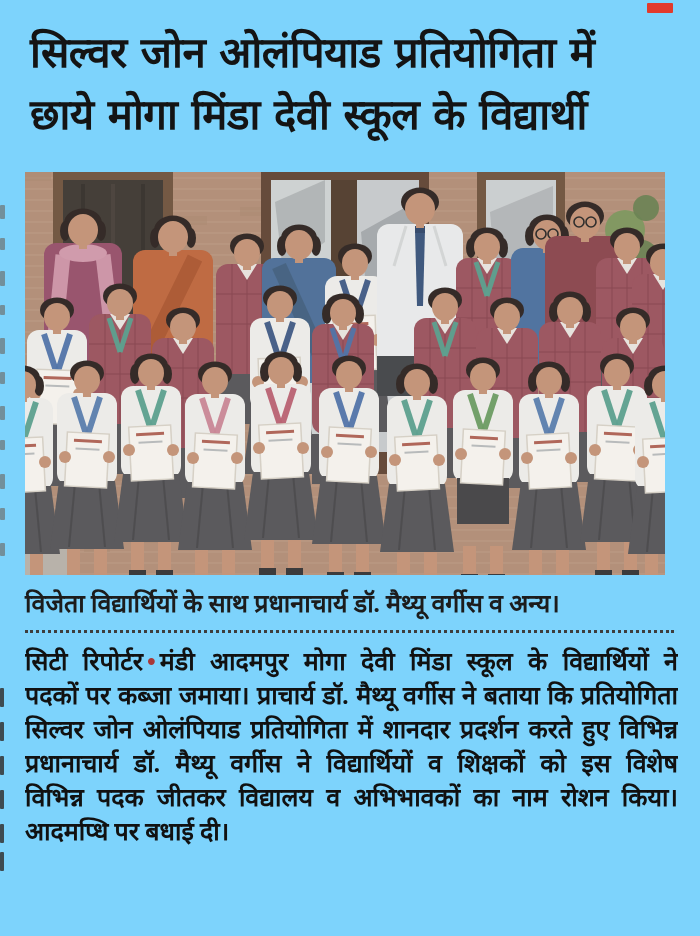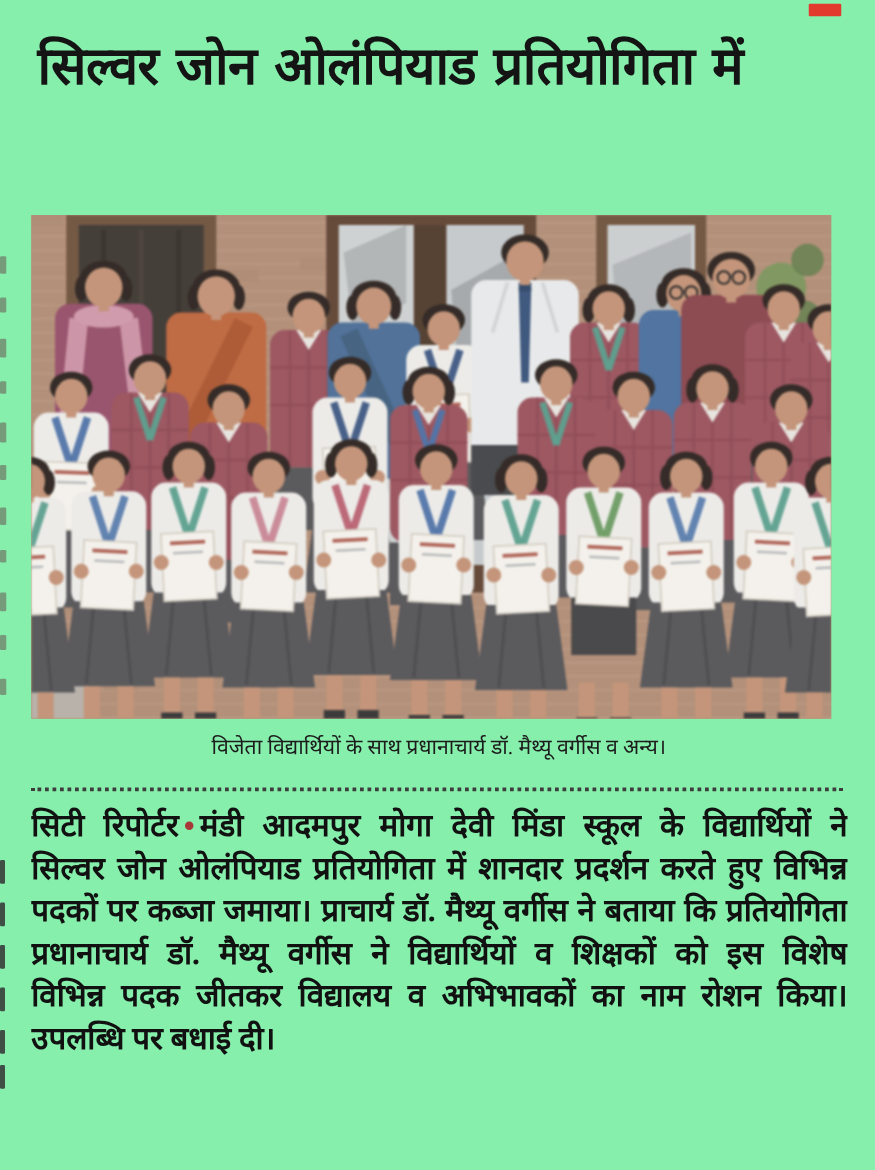--- a/index.html
+++ b/index.html
@@ -1,37 +1,37 @@
 <!DOCTYPE html>
 <html><head>
 <meta charset="utf-8">
 <style>
   html,body{margin:0;padding:0;background:#e9e9e9;}
   .page{
     position:relative;width:700px;height:936px;margin:0 auto;
-    background:#86efac;overflow:hidden;
+    background:#7dd3fc;overflow:hidden;
     font-family:"Liberation Serif","DejaVu Serif",serif;
   }
   .red-mark{position:absolute;top:3px;left:647px;width:26px;height:10px;background:#e23a2c;border-radius:1px;}
   .headline{
     position:absolute;left:30px;top:22px;width:646px;
     font-family:"DejaVu Sans","Liberation Sans",sans-serif;
     font-weight:700;font-size:42px;line-height:62px;color:#141414;
     letter-spacing:-0.5px;
   }
   .headline .hl-line{white-space:nowrap;}
   .photo-frame{
     position:absolute;left:25px;top:172px;width:640px;height:403px;
     background:#b58b70;overflow:hidden;
   }
   .photo-frame svg{display:block;filter:blur(0.7px) saturate(0.88) contrast(0.96);}
   .photo-tint{position:absolute;inset:0;background:rgba(236,226,210,0.07);pointer-events:none;}
   .caption{
     position:absolute;left:25px;top:585px;width:652px;
-    font-size:17px;font-weight:400;color:#1c1c1c;white-space:nowrap;text-align:center;
+    font-size:25px;font-weight:700;color:#1c1c1c;white-space:nowrap;
   }
   .rule-dotted{
     position:absolute;left:25px;top:630px;width:649px;height:0;
     border-top:3px dotted #3d3d3d;
   }
   .article{
     position:absolute;left:25px;top:645px;width:653px;
     font-size:25px;font-weight:600;color:#111;
   }
   .article .line{
@@ -45,20 +45,21 @@
 </style>
 </head>
 <body>
 
 <div class="page">
 
   <div class="red-mark"></div>
 
   <div class="headline">
     <div class="hl-line">सिल्वर जोन ओलंपियाड प्रतियोगिता में</div>
+    <div class="hl-line">छाये मोगा मिंडा देवी स्कूल के विद्यार्थी</div>
   </div>
 
   <div class="photo-frame">
     <svg id="photo-svg" width="640" height="403" viewBox="0 0 640 403" xmlns="http://www.w3.org/2000/svg">
         <rect x="0" y="0" width="640" height="403" fill="#b58a6f"></rect>
         <line x1="0" y1="6" x2="640" y2="6" stroke="#c9a98f" stroke-width="1" opacity="0.45"></line>
         <line x1="0" y1="17" x2="640" y2="17" stroke="#c9a98f" stroke-width="1" opacity="0.45"></line>
         <line x1="0" y1="28" x2="640" y2="28" stroke="#c9a98f" stroke-width="1" opacity="0.45"></line>
         <line x1="0" y1="39" x2="640" y2="39" stroke="#c9a98f" stroke-width="1" opacity="0.45"></line>
         <line x1="0" y1="50" x2="640" y2="50" stroke="#c9a98f" stroke-width="1" opacity="0.45"></line>
@@ -635,25 +636,25 @@
   </div>
 
   <div class="caption">विजेता विद्यार्थियों के साथ प्रधानाचार्य डॉ. मैथ्यू वर्गीस व अन्य।</div>
 
   <div class="rule-dotted"></div>
 
   <div class="article">
     <div class="line">
       <span class="byline">सिटी रिपोर्टर</span><span class="bullet">•</span><span>मंडी आदमपुर मोगा देवी मिंडा स्कूल के विद्यार्थियों ने</span>
     </div>
+    <div class="line">पदकों पर कब्जा जमाया। प्राचार्य डॉ. मैथ्यू वर्गीस ने बताया कि प्रतियोगिता</div>
     <div class="line">सिल्वर जोन ओलंपियाड प्रतियोगिता में शानदार प्रदर्शन करते हुए विभिन्न</div>
-    <div class="line">पदकों पर कब्जा जमाया। प्राचार्य डॉ. मैथ्यू वर्गीस ने बताया कि प्रतियोगिता</div>
     <div class="line">प्रधानाचार्य डॉ. मैथ्यू वर्गीस ने विद्यार्थियों व शिक्षकों को इस विशेष</div>
     <div class="line">विभिन्न पदक जीतकर विद्यालय व अभिभावकों का नाम रोशन किया।</div>
-    <div class="line last">उपलब्धि पर बधाई दी।</div>
+    <div class="line last">आदमप्धि पर बधाई दी।</div>
   </div>
 
 <div class="edge-artifact" style="left: 0px; top: 205px; width: 5px; height: 14px; background: rgb(107, 99, 90); opacity: 0.6;"></div>
     <div class="edge-artifact" style="left: 0px; top: 238px; width: 5px; height: 12px; background: rgb(107, 99, 90); opacity: 0.6;"></div>
     <div class="edge-artifact" style="left: 0px; top: 271px; width: 5px; height: 15px; background: rgb(107, 99, 90); opacity: 0.6;"></div>
     <div class="edge-artifact" style="left: 0px; top: 305px; width: 5px; height: 10px; background: rgb(107, 99, 90); opacity: 0.6;"></div>
     <div class="edge-artifact" style="left: 0px; top: 338px; width: 5px; height: 16px; background: rgb(107, 99, 90); opacity: 0.6;"></div>
     <div class="edge-artifact" style="left: 0px; top: 372px; width: 5px; height: 12px; background: rgb(107, 99, 90); opacity: 0.6;"></div>
     <div class="edge-artifact" style="left: 0px; top: 406px; width: 5px; height: 14px; background: rgb(107, 99, 90); opacity: 0.6;"></div>
     <div class="edge-artifact" style="left: 0px; top: 440px; width: 5px; height: 10px; background: rgb(107, 99, 90); opacity: 0.6;"></div>

